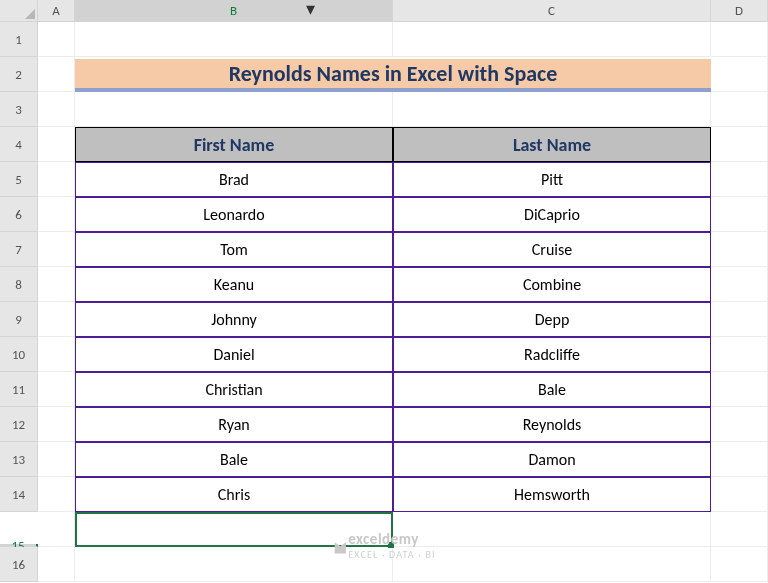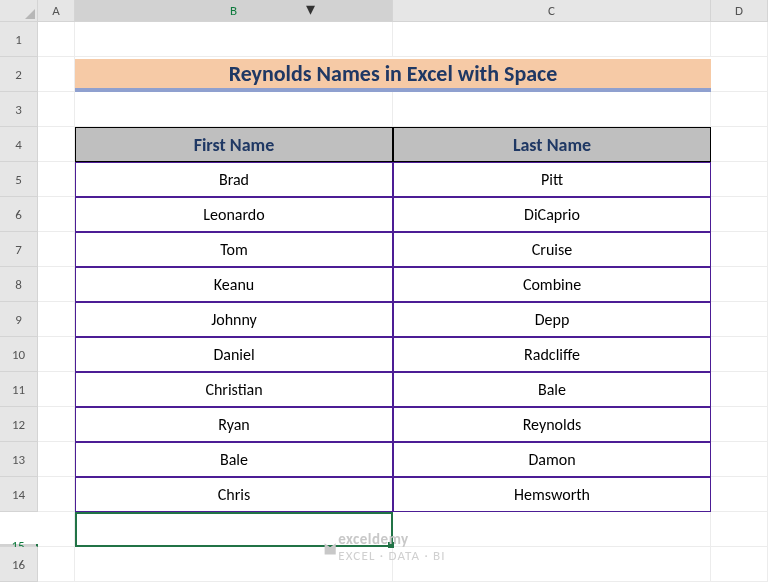--- a/index.html
+++ b/index.html
@@ -127,21 +127,21 @@
     left: 50%;
     top: calc(22px + 15*35px - 17px);
     transform: translateX(-50%);
     font-size: 15px;
     color: #c8c8c8;
     font-weight: bold;
     letter-spacing: .5px;
     display:flex;align-items:center;
     pointer-events: none;
   }
-  .watermark .sub { font-size:13px; font-weight:normal; letter-spacing:1.2px; display:block; text-align:left;color:#d0d0d0;}
+  .watermark .sub { font-size:10px; font-weight:normal; letter-spacing:1.2px; display:block; text-align:left;color:#d0d0d0;}
   .wm-icon { width:16px;height:16px;background:#c8c8c8;clip-path: polygon(15% 100%, 15% 30%, 50% 55%, 85% 30%, 85% 100%);}
 </style>
 </head>
 <body>
 
 <div class="sheet">
   <div class="corner" style="grid-column:1;grid-row:1"></div>
 
   <div class="hdr" style="grid-column:2;grid-row:1">A</div>
   <div class="hdr sel" style="grid-column:3;grid-row:1">B</div>

